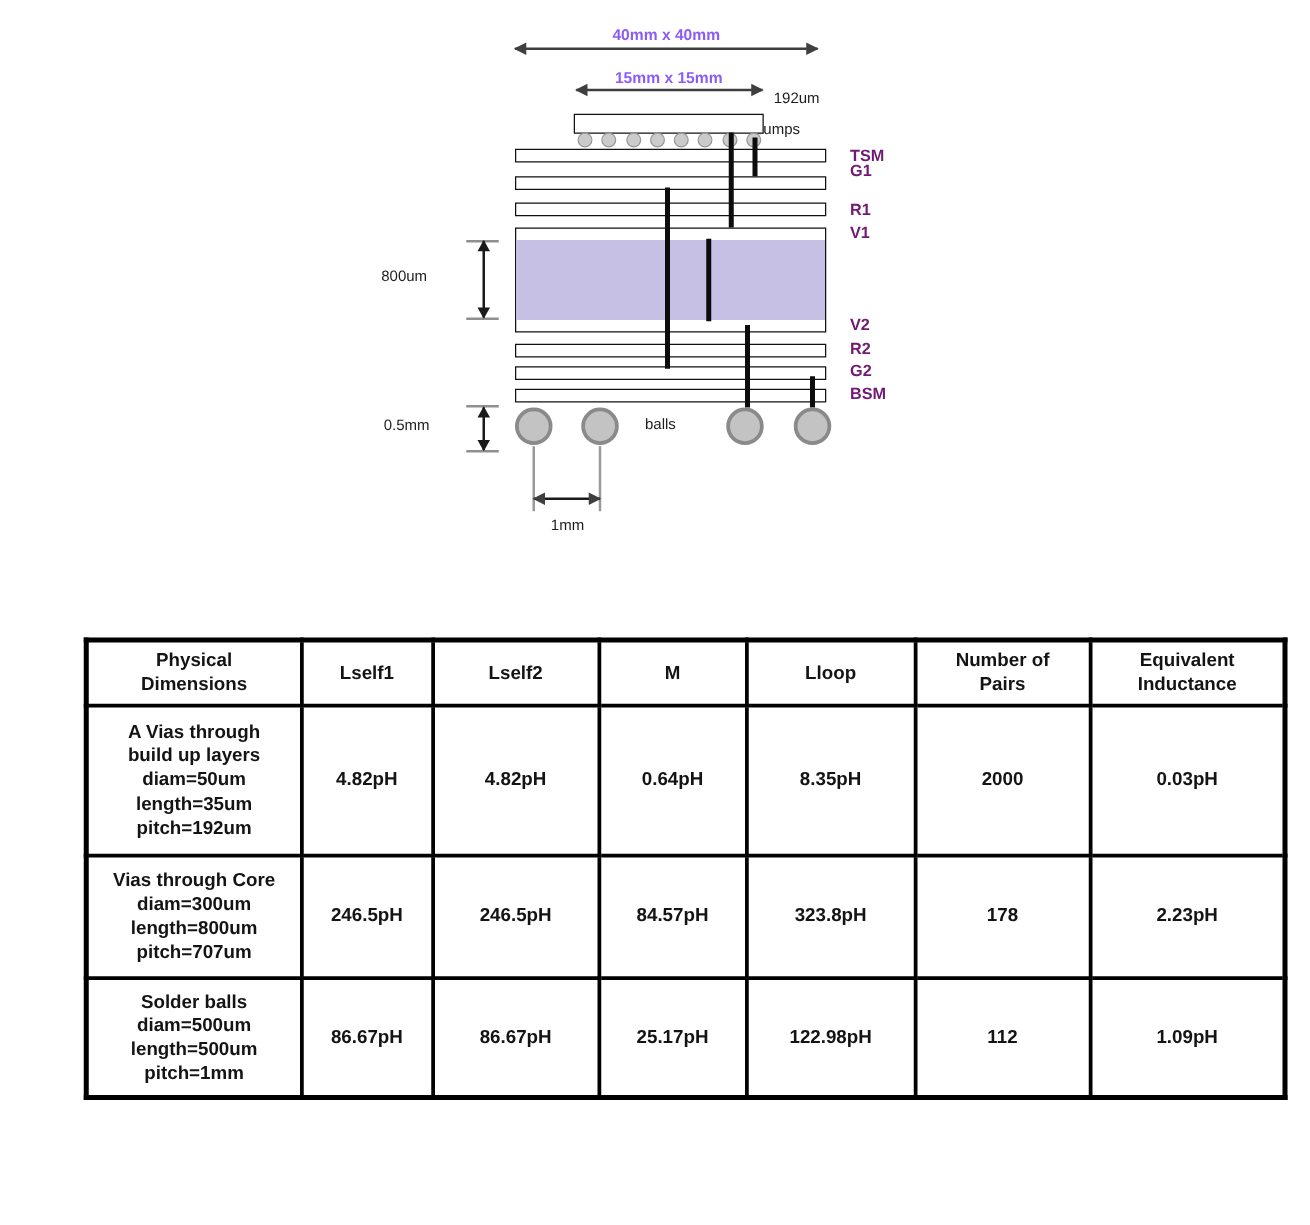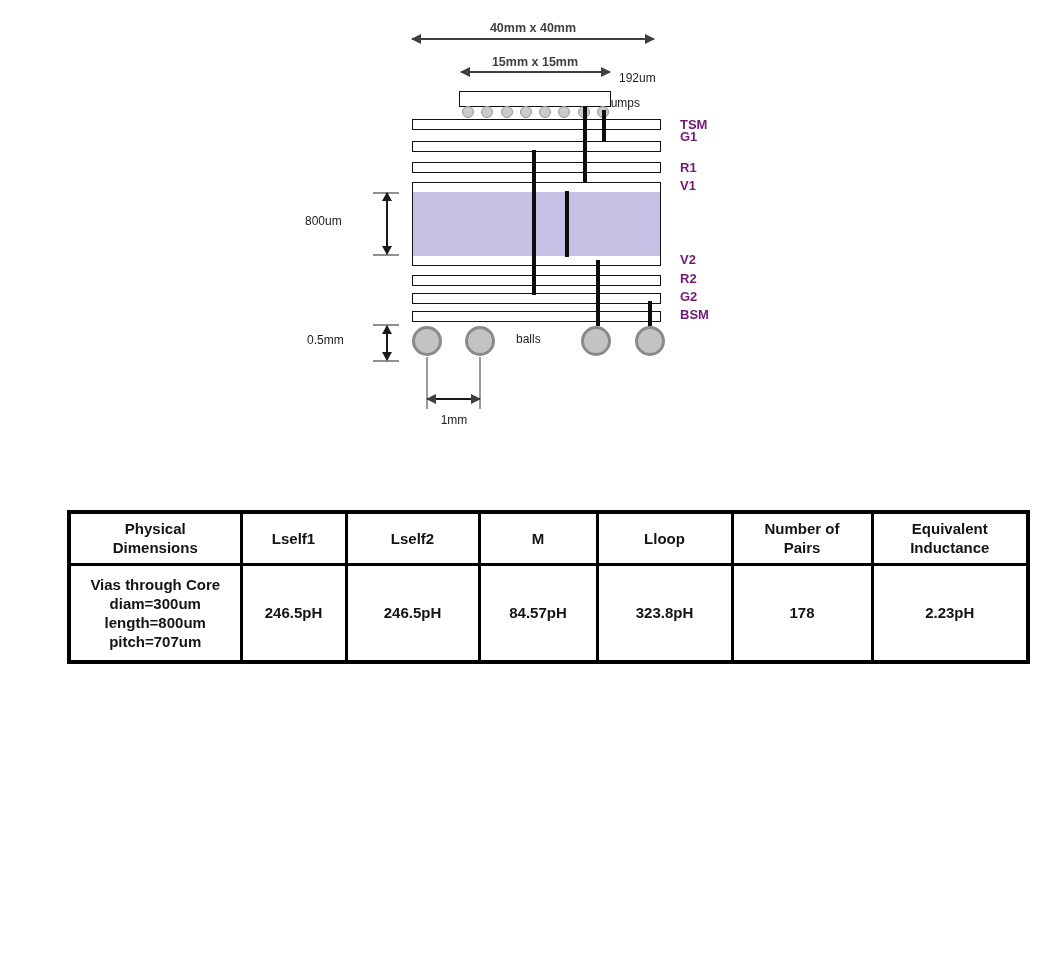--- a/index.html
+++ b/index.html
@@ -1,18 +1,18 @@
 <!DOCTYPE html>
 <html><head>
 <meta charset="utf-8">
 <style>
   html,body{margin:0;padding:0;background:#ffffff;}
   body{width:1048px;height:980px;position:relative;font-family:"Liberation Sans",sans-serif;color:#161616;}
   .figure{position:absolute;left:0;top:0;width:1048px;height:470px;}
-  .dimtext{position:absolute;font-size:12.5px;font-weight:bold;text-align:center;color:#404040;}
+  .dimtext{position:absolute;font-size:12.5px;font-weight:bold;text-align:center;color:#8b5cf6;}
   .biglab{position:absolute;font-size:12px;font-weight:normal;color:#1c1c1c;}
   .laylab{position:absolute;left:680px;font-size:13px;font-weight:bold;color:#701a75;}
 
   
   .harrow{position:absolute;height:2px;background:#3f3f3f;}
   .harrow::before,.harrow::after{content:"";position:absolute;top:-4px;width:0;height:0;
     border-top:5px solid transparent;border-bottom:5px solid transparent;}
   .harrow::before{left:-1px;border-right:10px solid #3f3f3f;}
   .harrow::after{right:-1px;border-left:10px solid #3f3f3f;}
   
@@ -137,26 +137,51 @@
       <th data-bind-lines="table.headers.2">Lself2</th>
       <th data-bind-lines="table.headers.3">M</th>
       <th data-bind-lines="table.headers.4">Lloop</th>
       <th data-bind-lines="table.headers.5">Number of
 Pairs</th>
       <th data-bind-lines="table.headers.6">Equivalent
 Inductance</th>
     </tr>
   </thead>
   <tbody>
+    <tr style="height:120px;">
+      <td data-bind-lines="table.rows.1.dims">A Vias through
+build up layers
+diam=50um
+length=35um
+pitch=192um</td>
+      <td data-bind="table.rows.1.values.0">4.82pH</td>
+      <td data-bind="table.rows.1.values.1">4.82pH</td>
+      <td data-bind="table.rows.1.values.2">0.64pH</td>
+      <td data-bind="table.rows.1.values.3">8.35pH</td>
+      <td data-bind="table.rows.1.values.4">2000</td>
+      <td data-bind="table.rows.1.values.5">0.03pH</td>
+    </tr>
     <tr style="height:98px;">
       <td data-bind-lines="table.rows.2.dims">Vias through Core
 diam=300um
 length=800um
 pitch=707um</td>
       <td data-bind="table.rows.2.values.0">246.5pH</td>
       <td data-bind="table.rows.2.values.1">246.5pH</td>
       <td data-bind="table.rows.2.values.2">84.57pH</td>
       <td data-bind="table.rows.2.values.3">323.8pH</td>
       <td data-bind="table.rows.2.values.4">178</td>
       <td data-bind="table.rows.2.values.5">2.23pH</td>
     </tr>
+    <tr style="height:96px;">
+      <td data-bind-lines="table.rows.3.dims">Solder balls
+diam=500um
+length=500um
+pitch=1mm</td>
+      <td data-bind="table.rows.3.values.0">86.67pH</td>
+      <td data-bind="table.rows.3.values.1">86.67pH</td>
+      <td data-bind="table.rows.3.values.2">25.17pH</td>
+      <td data-bind="table.rows.3.values.3">122.98pH</td>
+      <td data-bind="table.rows.3.values.4">112</td>
+      <td data-bind="table.rows.3.values.5">1.09pH</td>
+    </tr>
   </tbody>
 </table>
 
 </body></html>

